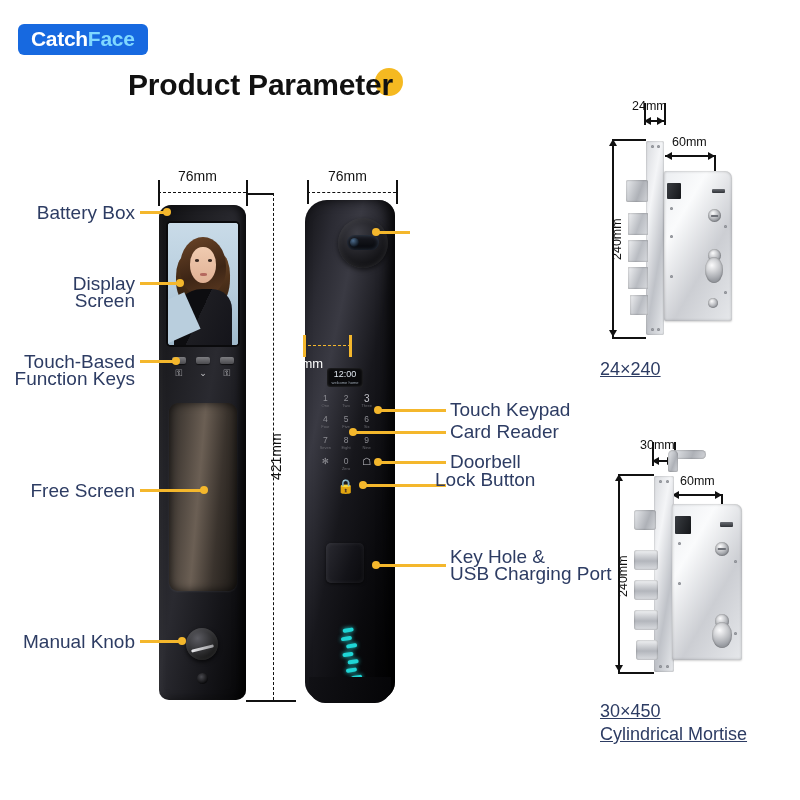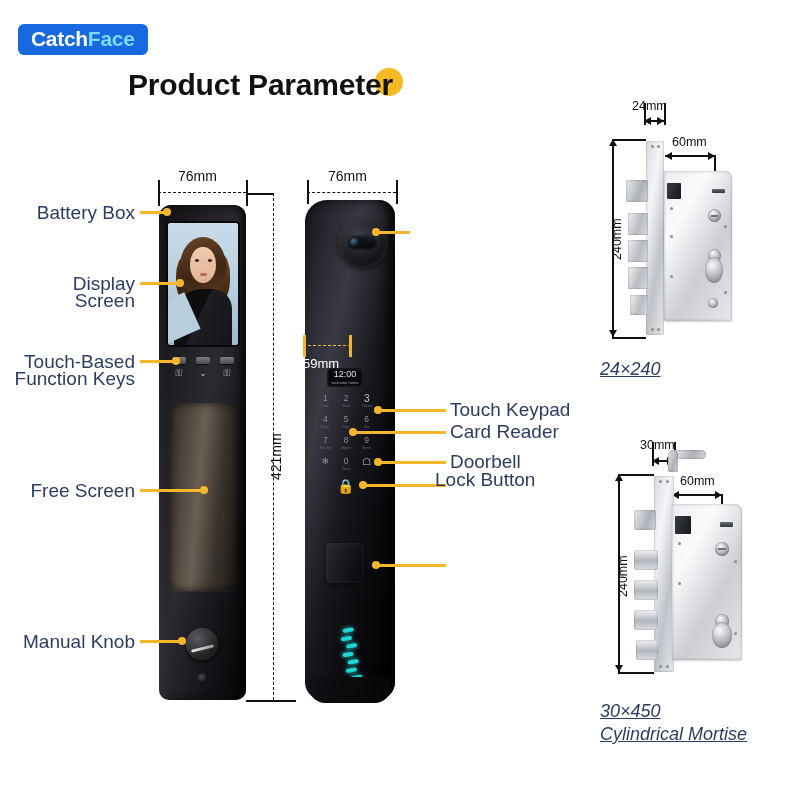--- a/index.html
+++ b/index.html
@@ -273,21 +273,21 @@
     position:absolute; border-radius:1px;
     background: linear-gradient(#6a6d73,#2f3237);
   }
   .blackbox {
     position:absolute; border-radius:1px;
     background: linear-gradient(110deg,#3a3d42,#141619);
   }
   .caption {
     position: absolute; color: #2d3c63; font-size: 18px; line-height: 23px;
   }
-  .caption span { text-decoration: underline; display:block;font-style:italic; }
+  .caption span { text-decoration: underline; display:block; }
 </style>
 </head>
 <body>
 
 <div id="page">
 
   <div class="brand">
     <span>Catch</span><span class="lite">Face</span>
   </div>
 
@@ -378,21 +378,21 @@
   <div class="dimtxt" style="left:328px; top:168px;">76mm</div>
 
   <div class="dash-v" style="left:273px; top:193px; height:507px;"></div>
   <div class="solid-h" style="left:246px; top:193px; width:28px;"></div>
   <div class="solid-h" style="left:246px; top:700px; width:50px;"></div>
   <div class="dimtxt vert" style="left:268px; top:480px;">421mm</div>
 
   <div class="solid-v" style="left:303px; top:335px; height:22px; background:#f4b72c; width:3px;"></div>
   <div class="solid-v" style="left:349px; top:335px; height:22px; background:#f4b72c; width:3px;"></div>
   <div class="dash-h" style="left:303px; top:345px; width:48px; border-top-color:#f4b72c;"></div>
-  <div class="dimtxt white" style="left:303px; top:356px;">59mm</div>
+  <div class="dimtxt white" style="left:287px; top:356px;">59mm</div>
 
   <div class="lbl l" style="left:10px; top:204px; width:125px;">Battery Box</div>
   <div class="lead" style="left:140px; top:211px; width:25px;"></div>
   <div class="dot" style="left:163px; top:208px;"></div>
 
   <div class="lbl l" style="left:10px; top:275px; width:125px;">Display Screen</div>
   <div class="lead" style="left:140px; top:282px; width:40px;"></div>
   <div class="dot" style="left:176px; top:279px;"></div>
 
   <div class="lbl l" style="left:10px; top:353px; width:125px;">Touch-Based
@@ -422,20 +422,22 @@
   <div class="dot" style="left:374px; top:458px;"></div>
   <div class="lead" style="left:380px; top:461px; width:66px;"></div>
   <div class="lbl r" style="left:450px; top:453px; width:160px;">Doorbell</div>
 
   <div class="dot" style="left:359px; top:481px;"></div>
   <div class="lead" style="left:364px; top:484px; width:82px;"></div>
   <div class="lbl r" style="left:435px; top:471px; width:160px;">Lock Button</div>
 
   <div class="dot" style="left:372px; top:561px;"></div>
   <div class="lead" style="left:378px; top:564px; width:68px;"></div>
+  <div class="lbl r" style="left:450px; top:548px; width:180px;">Key Hole &amp;
+USB Charging Port</div>
 
   <div class="mortise" style="left:600px; top:95px; width:195px; height:270px;">
 
     <div class="solid-v" style="left:44px; top:8px; height:22px;"></div>
     <div class="solid-v" style="left:64px; top:8px; height:22px;"></div>
     <div class="solid-h" style="left:44px; top:25px; width:20px;"></div>
     <div class="arrowL" style="left:44px; top:22px;"></div>
     <div class="arrowR" style="left:57px; top:22px;"></div>
     <div class="dimtxt small" style="left:32px; top:4px;">24mm</div>
 

